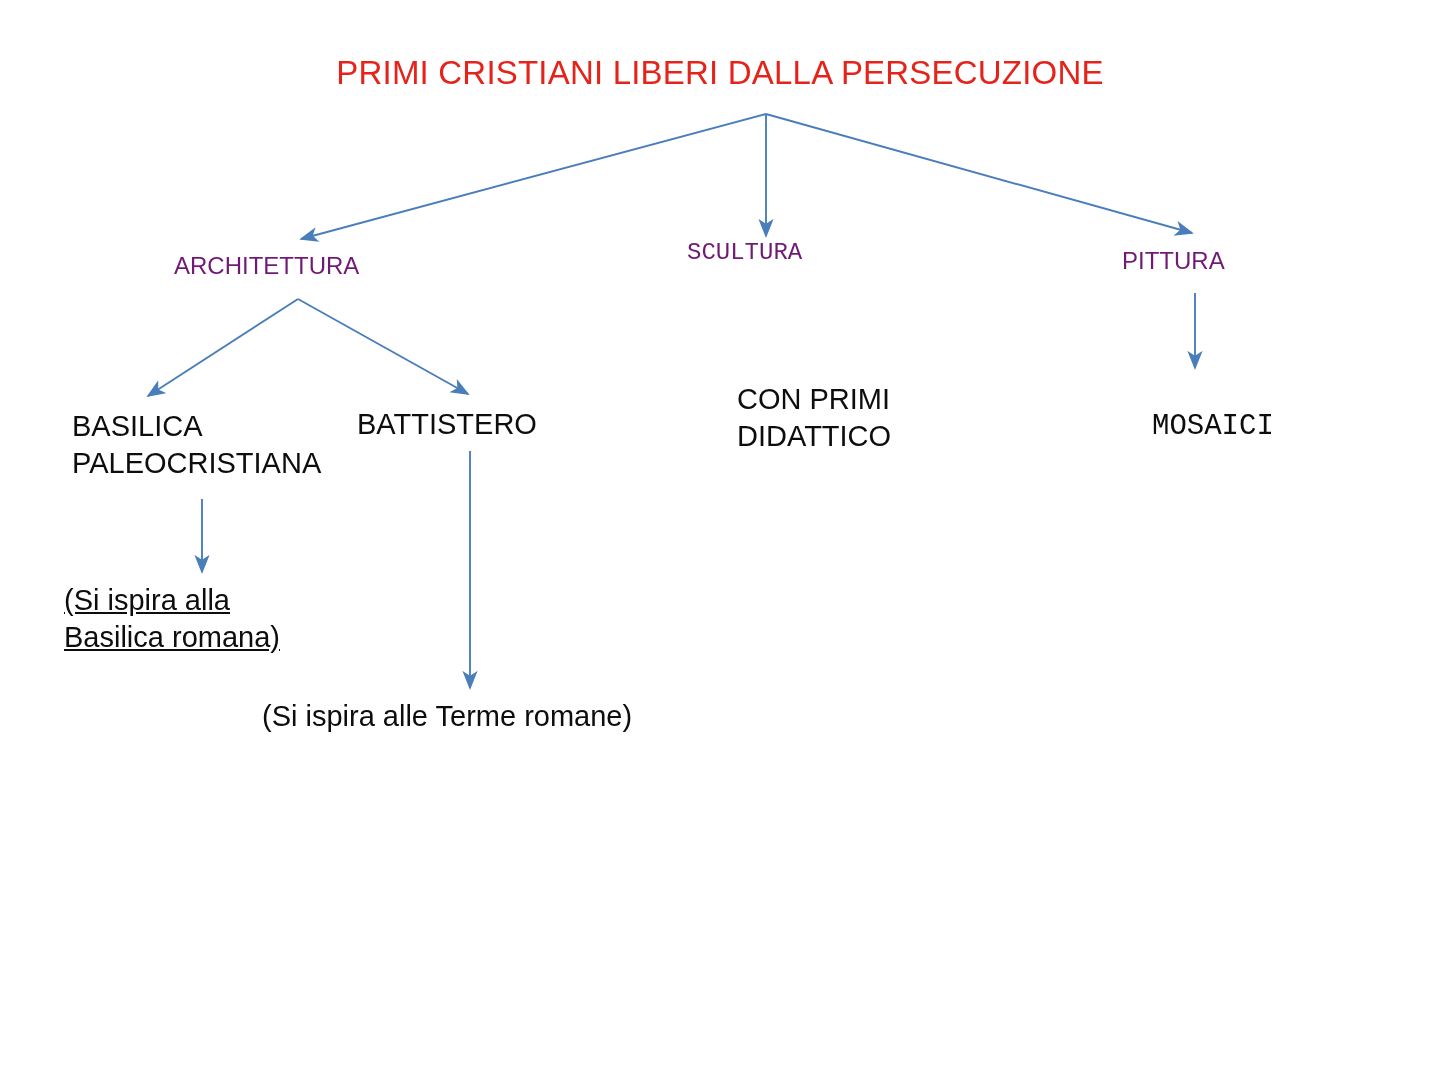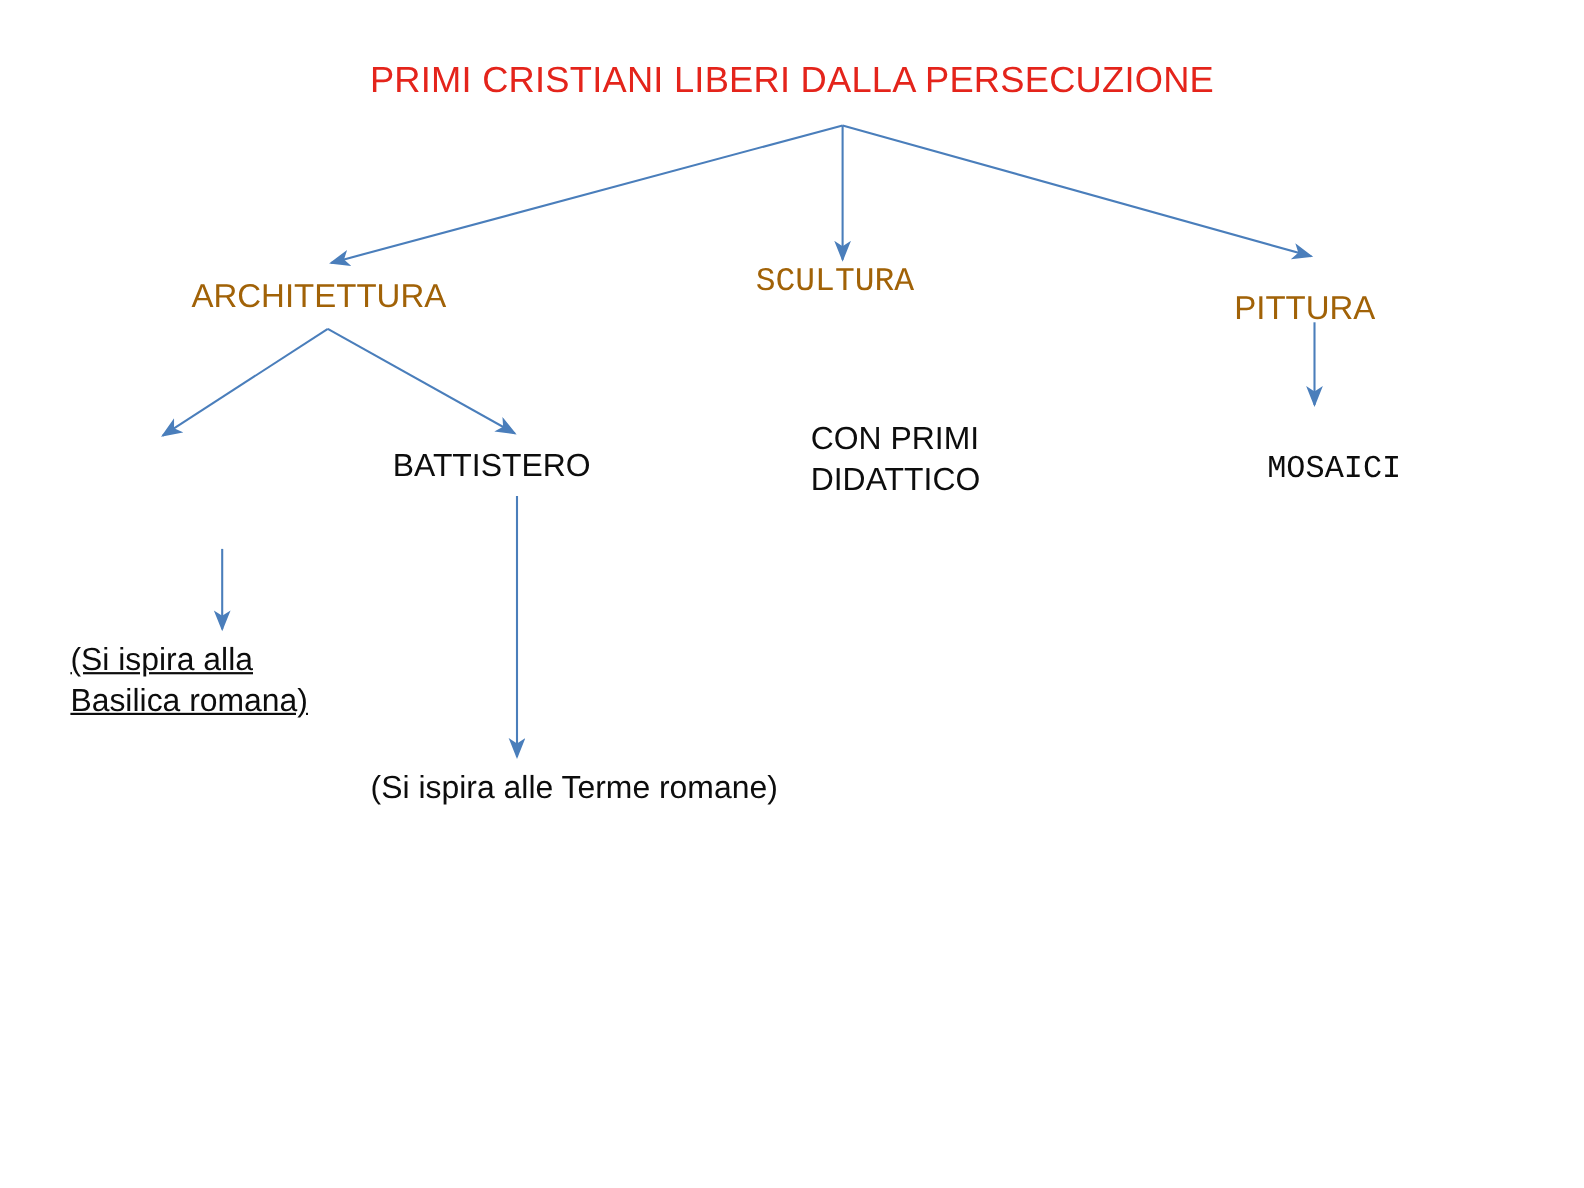--- a/index.html
+++ b/index.html
@@ -31,43 +31,42 @@
   #title {
     left: 0;
     top: 52px;
     width: 1440px;
     text-align: center;
     color: #e4241b;
     font-size: 33px;
     letter-spacing: 0.2px;
   }
   .level1 {
-    color: #a16207;
-    font-size: 30px;
+    color: #701a75;
+    font-size: 24px;
   }
   .level2, .note {
     color: #0d0d0d;
     font-size: 29px;
   }
   #node-architettura {
     left: 174px;
     top: 251px;
     width: 300px;
   }
   #node-scultura {
     left: 687px;
     top: 238px;
     width: 135px;
     font-family: Liberation Mono, monospace;
   }
   #node-pittura {
     left: 1122px;
     top: 246px;
     width: 230px;
-    margin-top: 16px;
   }
   #node-basilica {
     left: 72px;
     top: 408px;
     width: 290px;
   }
   #node-battistero {
     left: 357px;
     top: 406px;
     width: 250px;
@@ -86,21 +85,20 @@
   #note-basilica {
     left: 64px;
     top: 582px;
     width: 340px;
     text-decoration: underline;
   }
   #note-battistero {
     left: 262px;
     top: 698px;
     width: 520px;
-    text-align: center;
   }
 </style>
 </head>
 <body>
 
 <div id="slide">
 
   <svg id="arrow-layer" viewBox="0 0 1440 1080" width="1440" height="1080" xmlns="http://www.w3.org/2000/svg">
     <defs>
       <marker id="ah" markerWidth="12" markerHeight="12" refX="9" refY="4" orient="auto" markerUnits="strokeWidth">
@@ -122,20 +120,22 @@
       <line x1="1195" y1="293" x2="1195" y2="368"></line>
     </g>
   </svg>
 
   <div class="node" id="title">PRIMI CRISTIANI LIBERI DALLA PERSECUZIONE</div>
 
   <div class="node level1" id="node-architettura">ARCHITETTURA</div>
   <div class="node level1" id="node-scultura">SCULTURA</div>
   <div class="node level1" id="node-pittura">PITTURA</div>
 
+  <div class="node level2" id="node-basilica">BASILICA
+PALEOCRISTIANA</div>
   <div class="node level2" id="node-battistero">BATTISTERO</div>
   <div class="node level2" id="node-scopo">CON PRIMI
 DIDATTICO</div>
   <div class="node level2" id="node-mosaici">MOSAICI</div>
 
   <div class="node note" id="note-basilica">(Si ispira alla
 Basilica romana)</div>
   <div class="node note" id="note-battistero">(Si ispira alle Terme romane)</div>
 
 </div>

